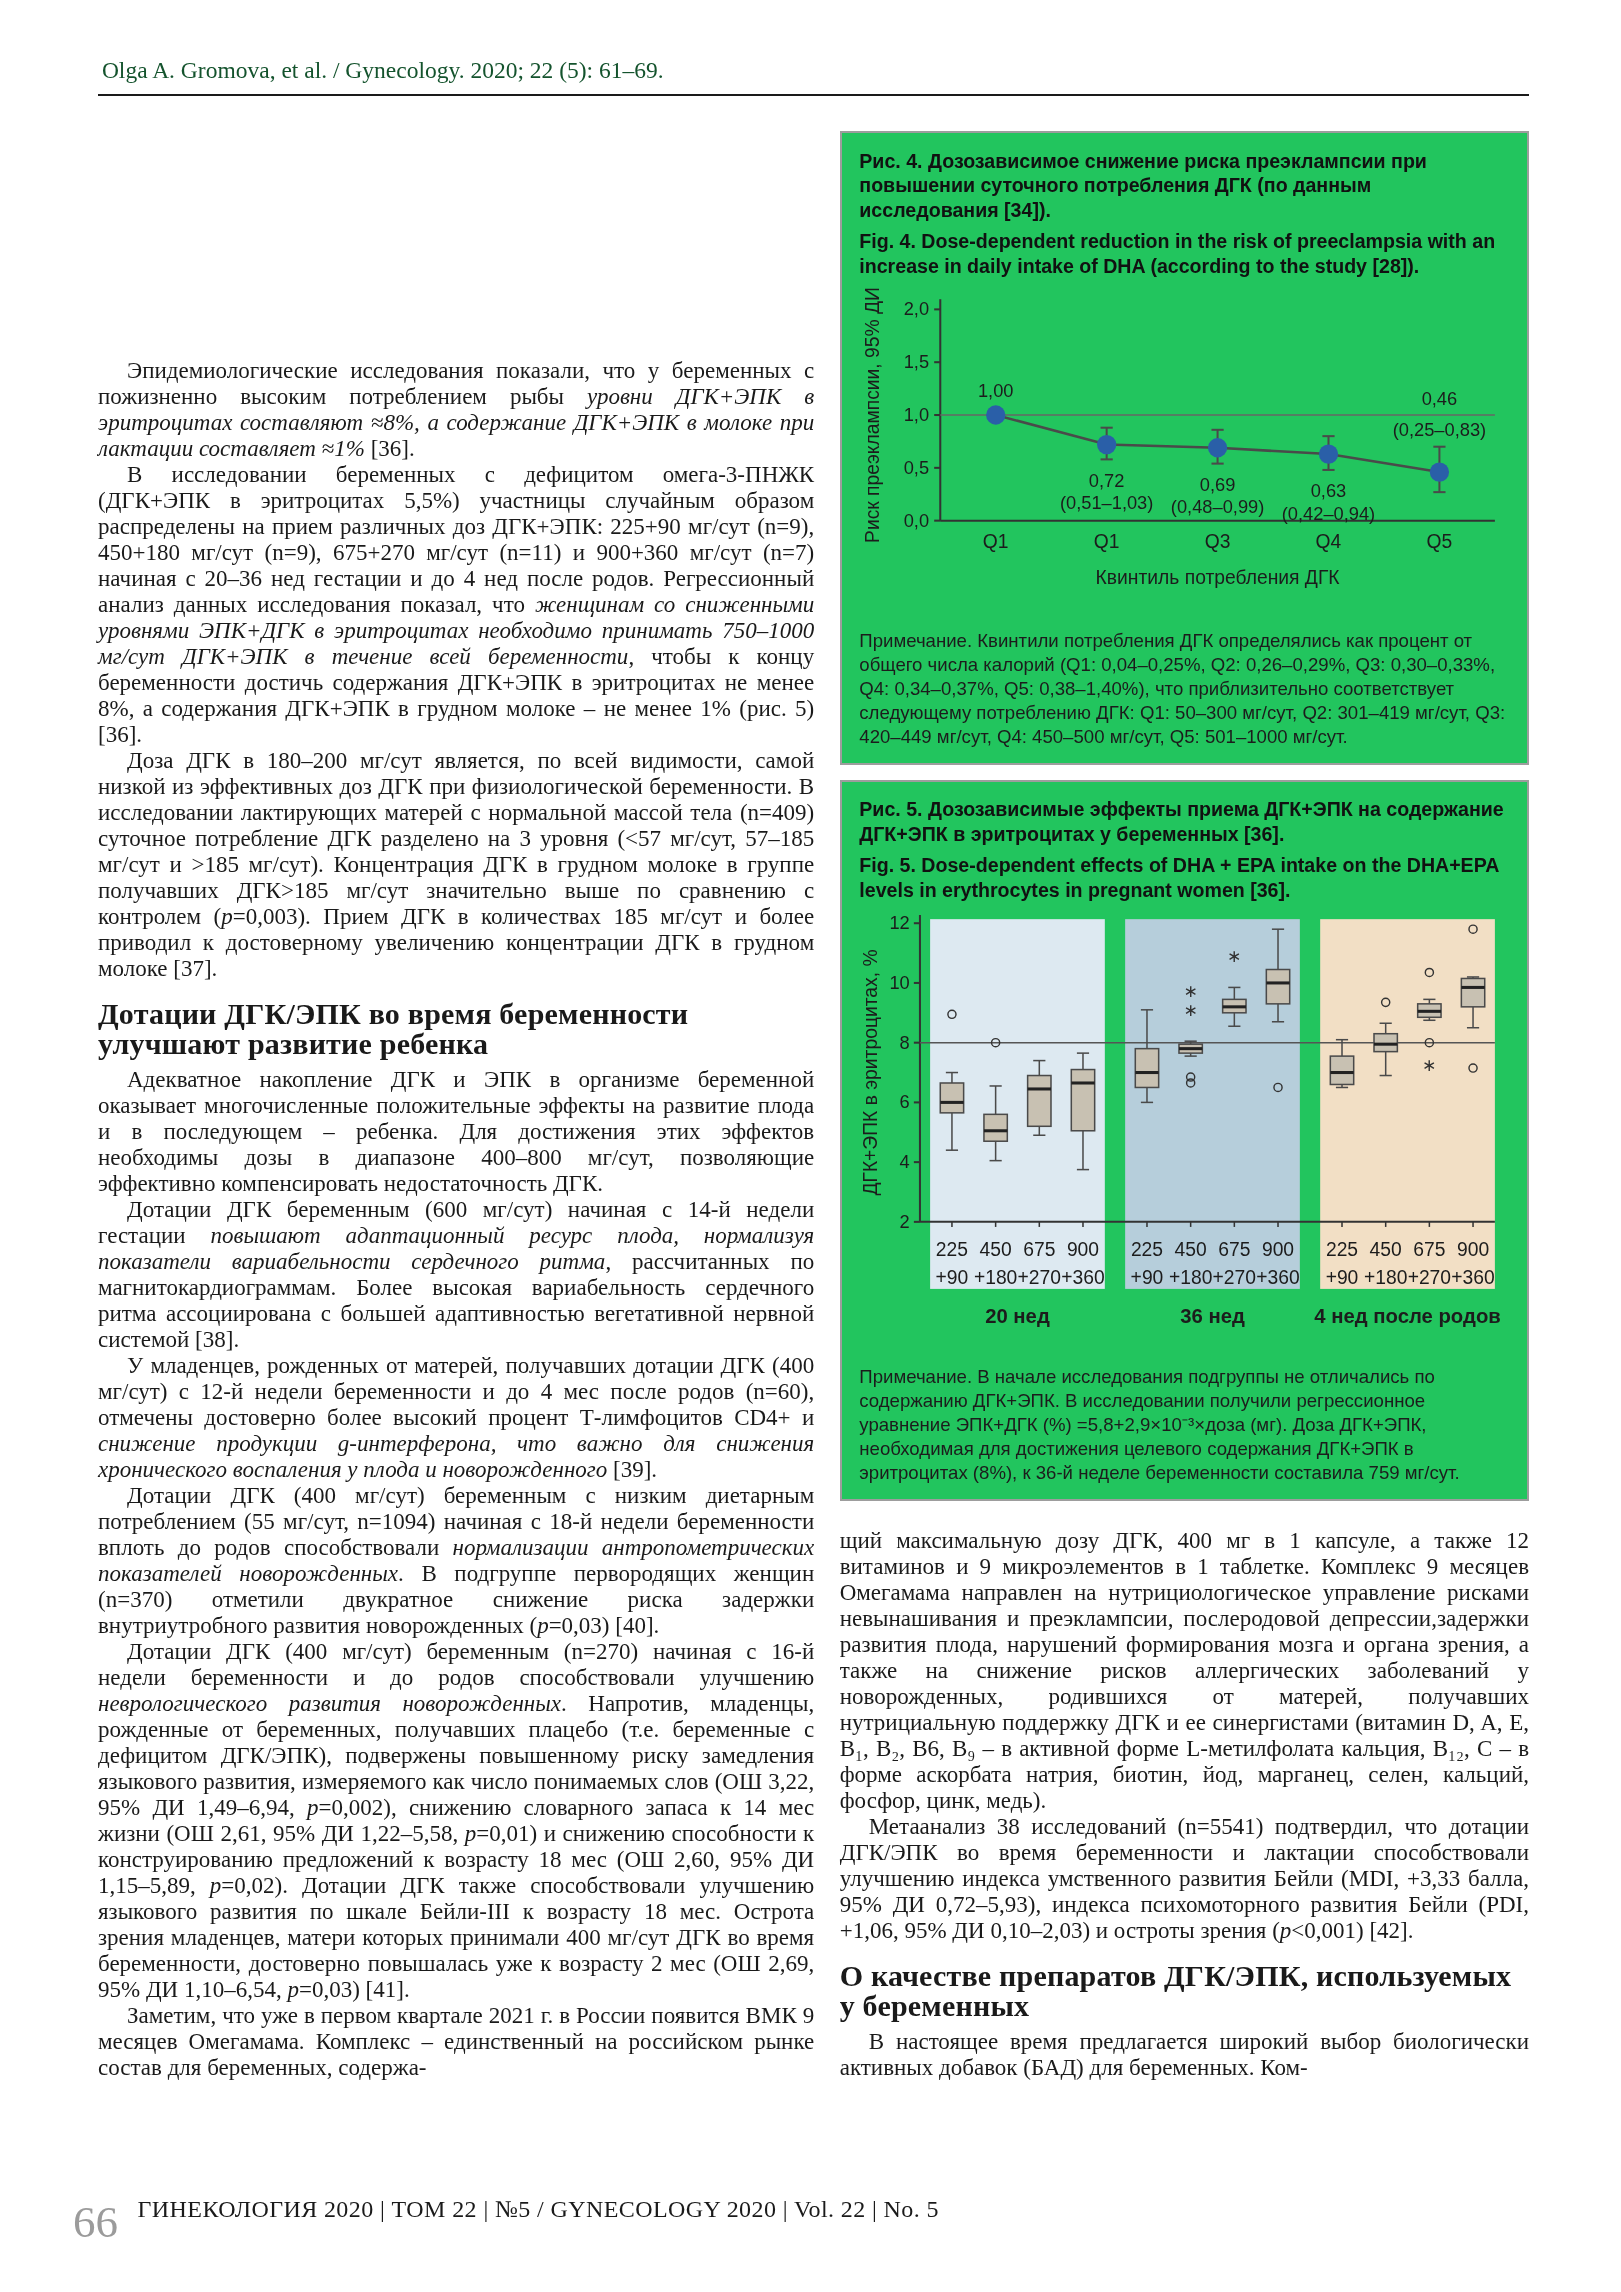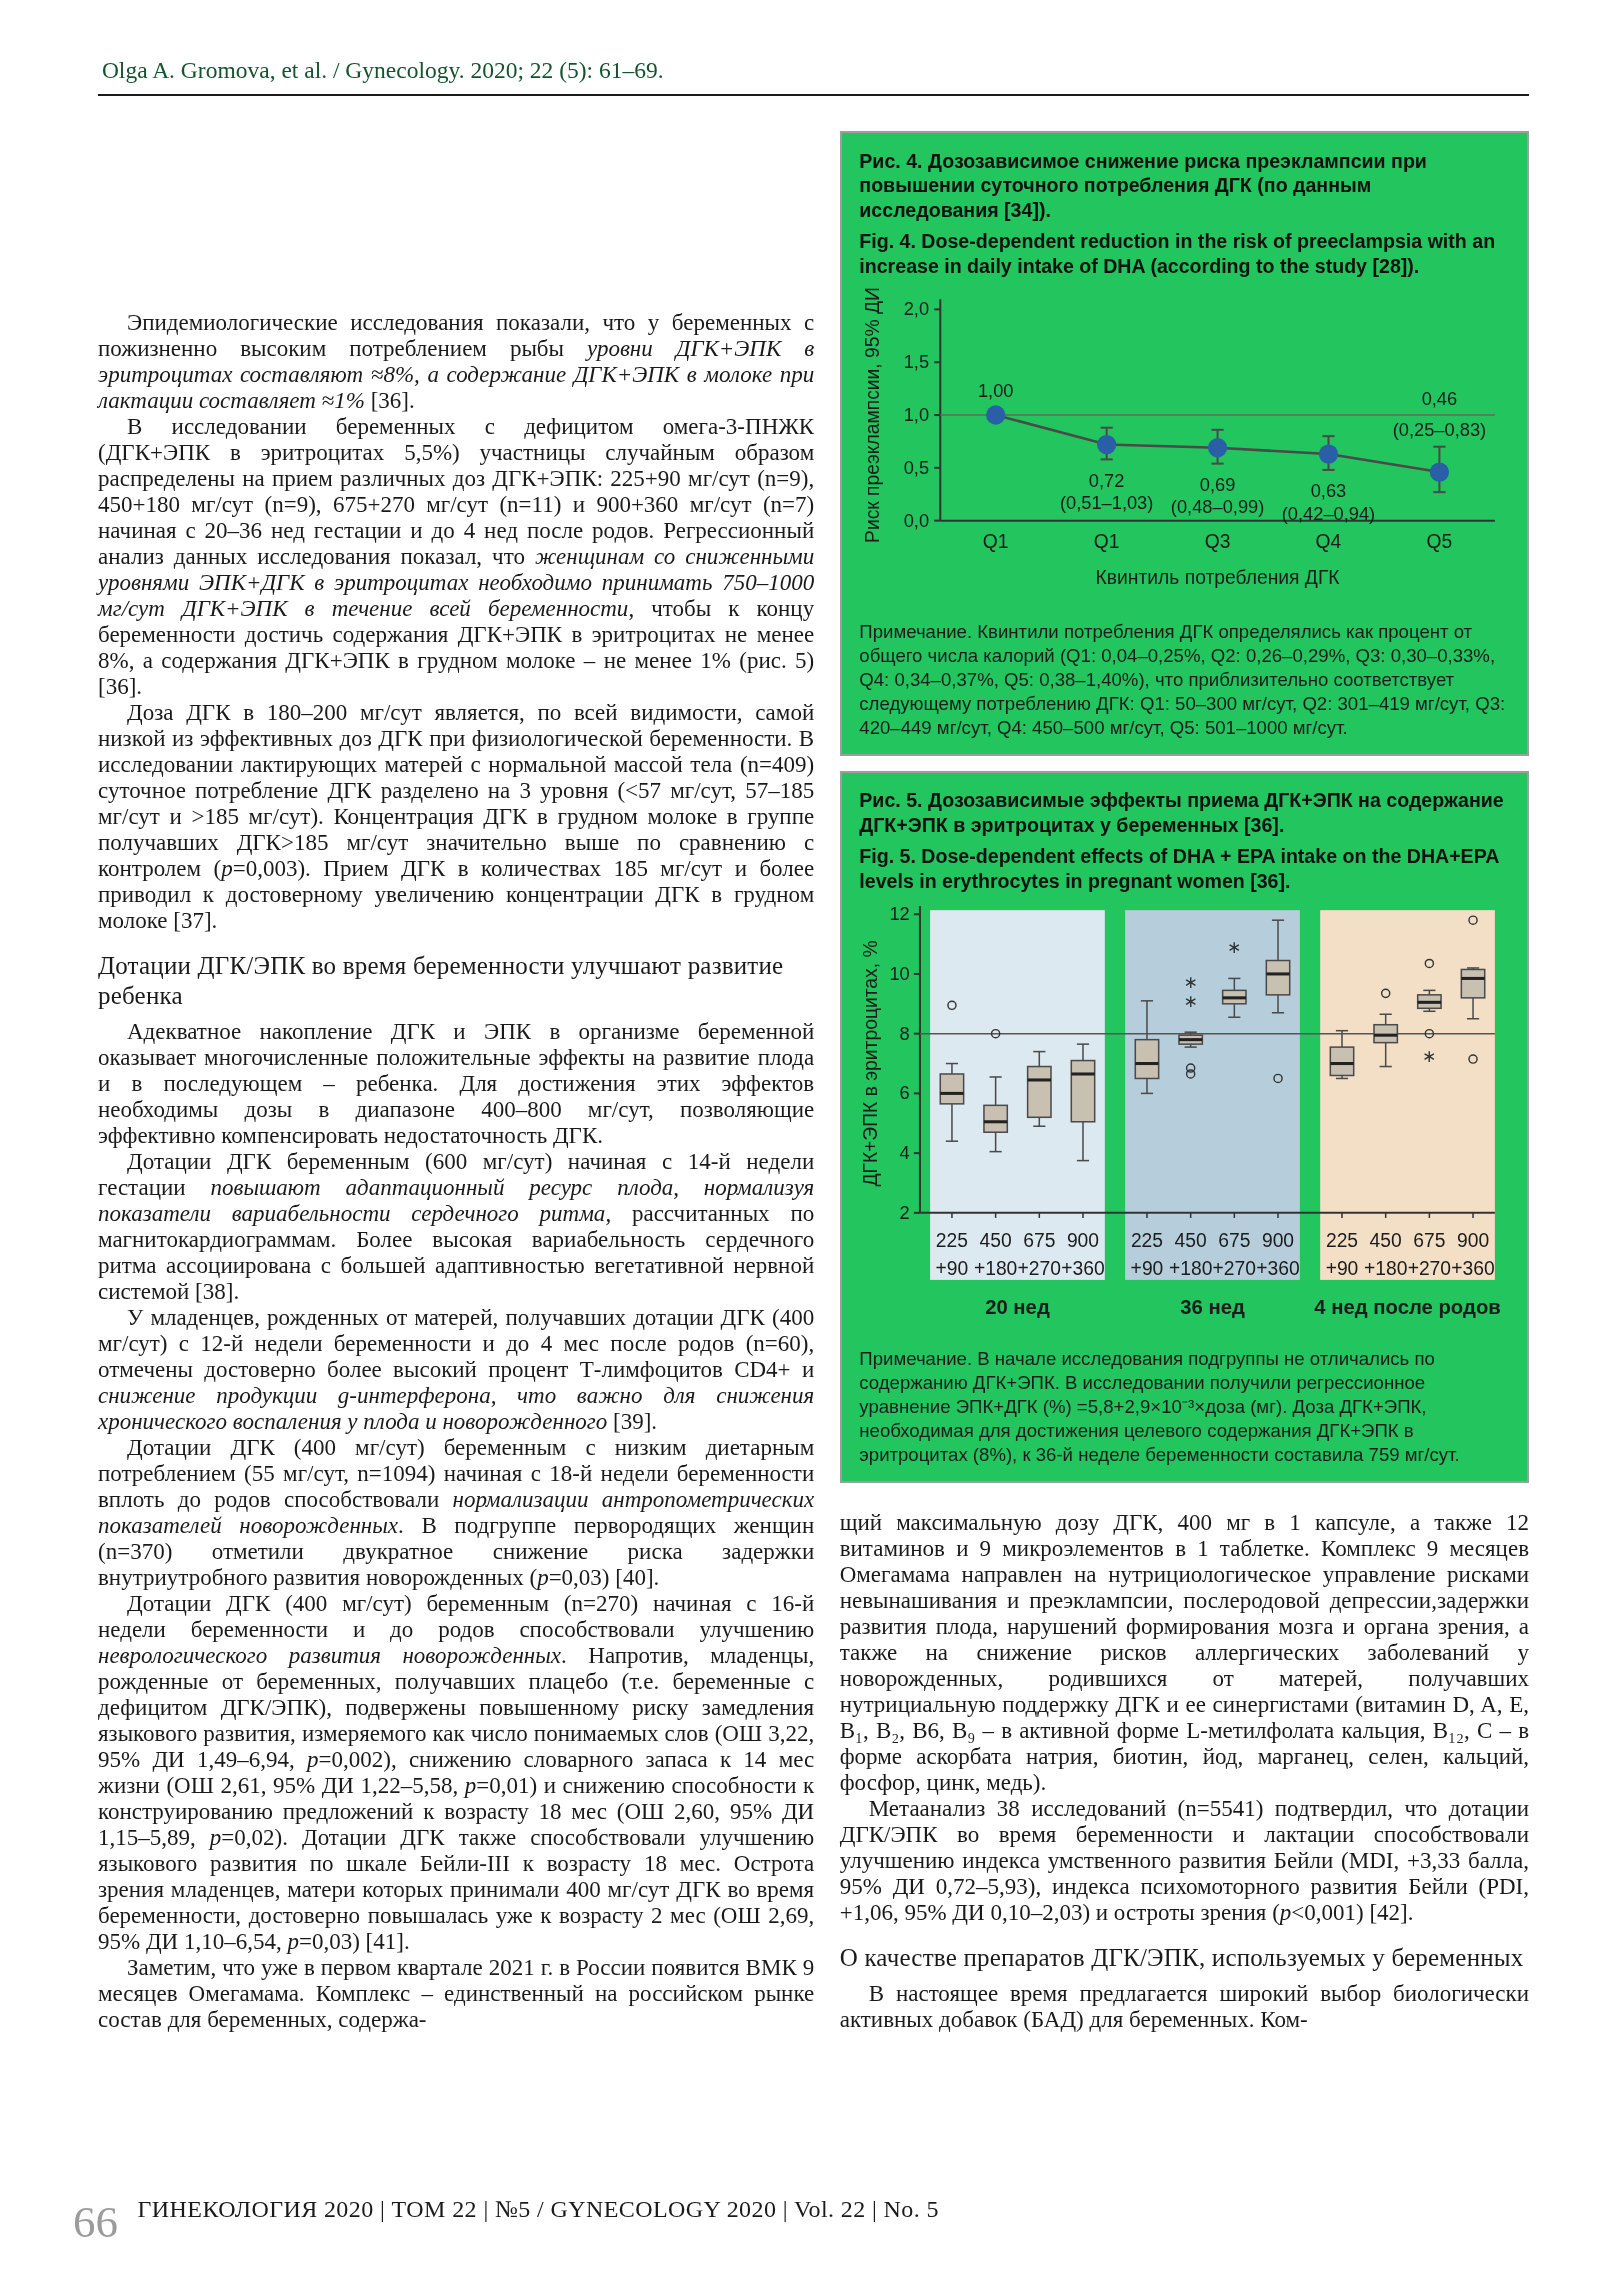--- a/index.html
+++ b/index.html
@@ -7,26 +7,26 @@
   body{position:relative;font-family:"Liberation Serif",serif;color:#1a1a1a;overflow:hidden}
   .page{position:absolute;inset:0;padding:57px 92px 0 98px}
   .running-head{font-size:23.5px;color:#14532d;padding-left:3.9px}
   .rule{border-top:2px solid #1a1a1a;margin-top:9.8px}
   .columns{display:flex;gap:25.5px;margin-top:27.4px;align-items:flex-end}
   .col-left{width:719px}
   .col-right{width:692px}
   p.body{font-size:23px;line-height:26px;text-align:justify;text-indent:29px}
   p.body.noindent{text-indent:0}
   .it{font-style:italic}
-  h2.body-h{font-size:25px;line-height:30px;font-weight:normal;margin:17.6px 0 7.8px;letter-spacing:0.2px}
+  h2.body-h{font-size:30px;line-height:30px;font-weight:bold;margin:17.6px 0 7.8px;letter-spacing:0.2px}
   
   .figbox{border:2px solid #9d9d9d;background:#22c55e;padding:15.7px 17.6px 13.7px;margin-top:7.8px}
   .figbox + .figbox{margin-top:14.7px}
   .figcap{font-family:"Liberation Sans",sans-serif;font-weight:bold;font-size:19.6px;line-height:24.5px;color:#111;margin-bottom:6.9px}
-  .fignote{font-family:"Liberation Sans",sans-serif;font-size:18.6px;line-height:24px;color:#1c1c1c;margin-top:0}
+  .fignote{font-family:"Liberation Sans",sans-serif;font-size:18.6px;line-height:24px;color:#1c1c1c;margin-top:9px}
   .chart{display:block;width:100%;margin-top:3.9px}
   .chart text{font-family:"Liberation Sans",sans-serif;fill:#1c1c1c}
   .chart .tick{font-size:18px}
   .chart .val{font-size:18px}
   .chart .xtick{font-size:19px}
   .chart .axlabel{font-size:19px}
   .chart .plabel{font-size:20px;font-weight:bold}
   .chart .star{font-size:17px;fill:#333}
   .rc-text{margin-top:27px}
   

